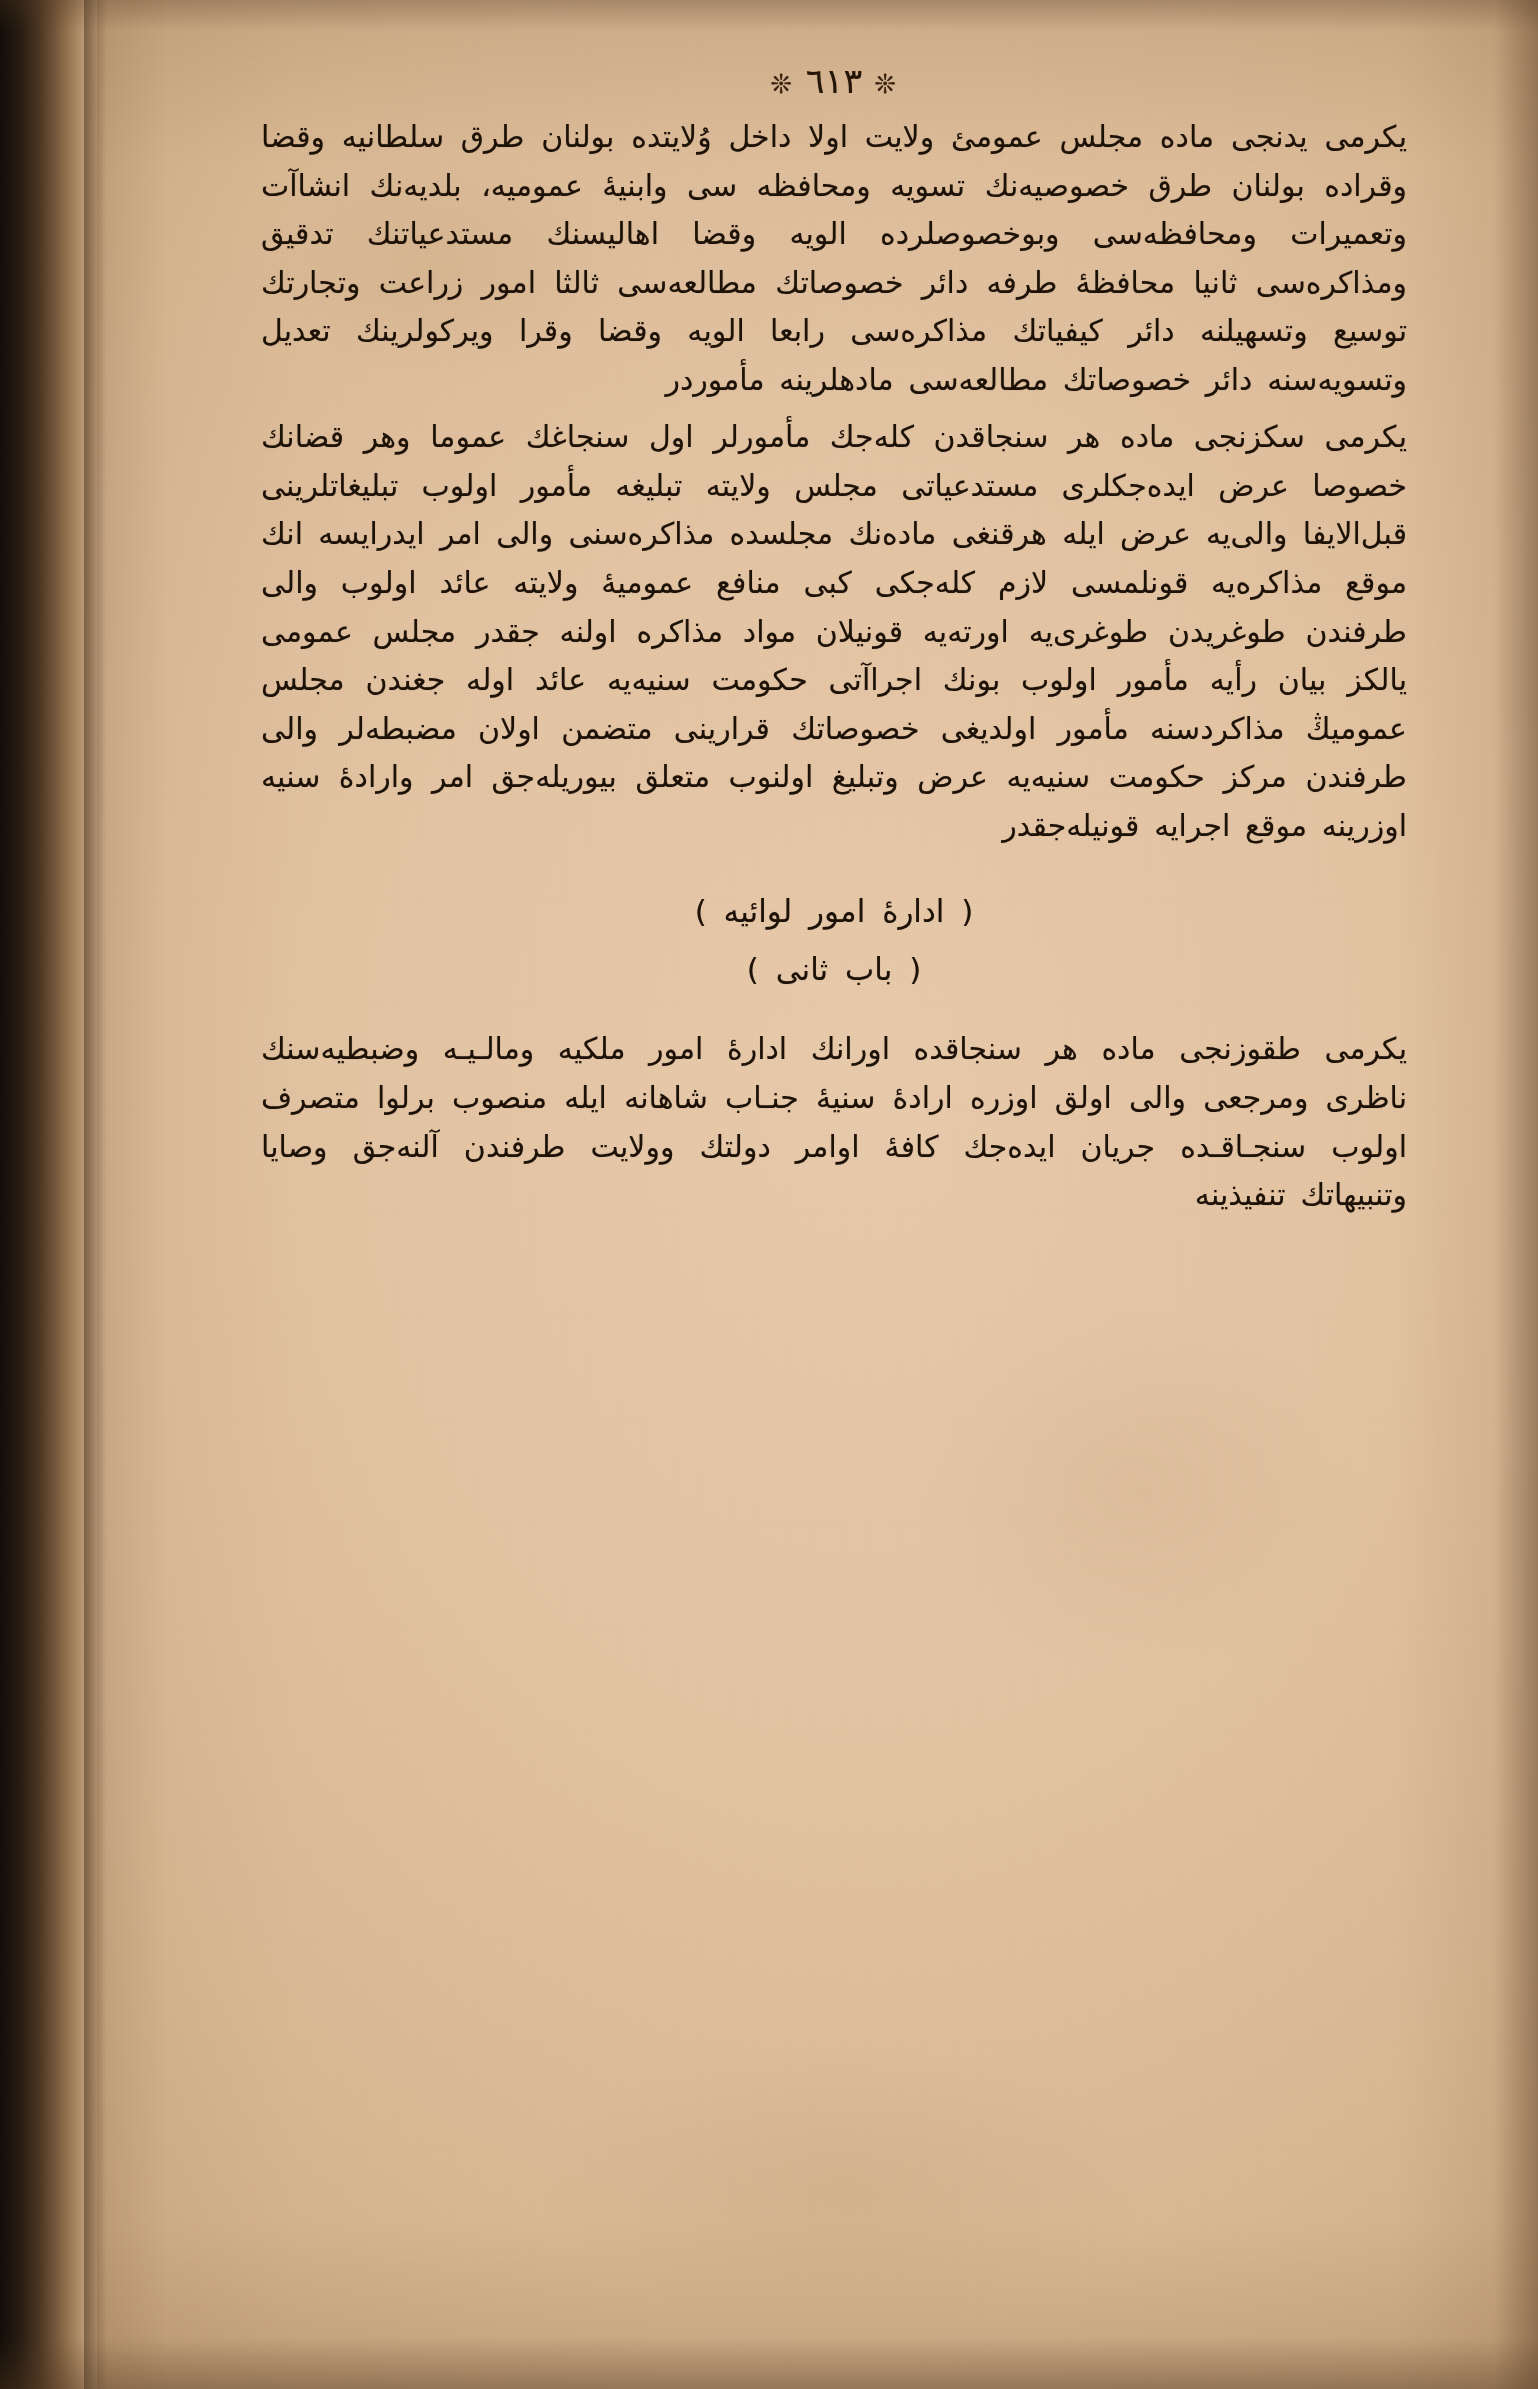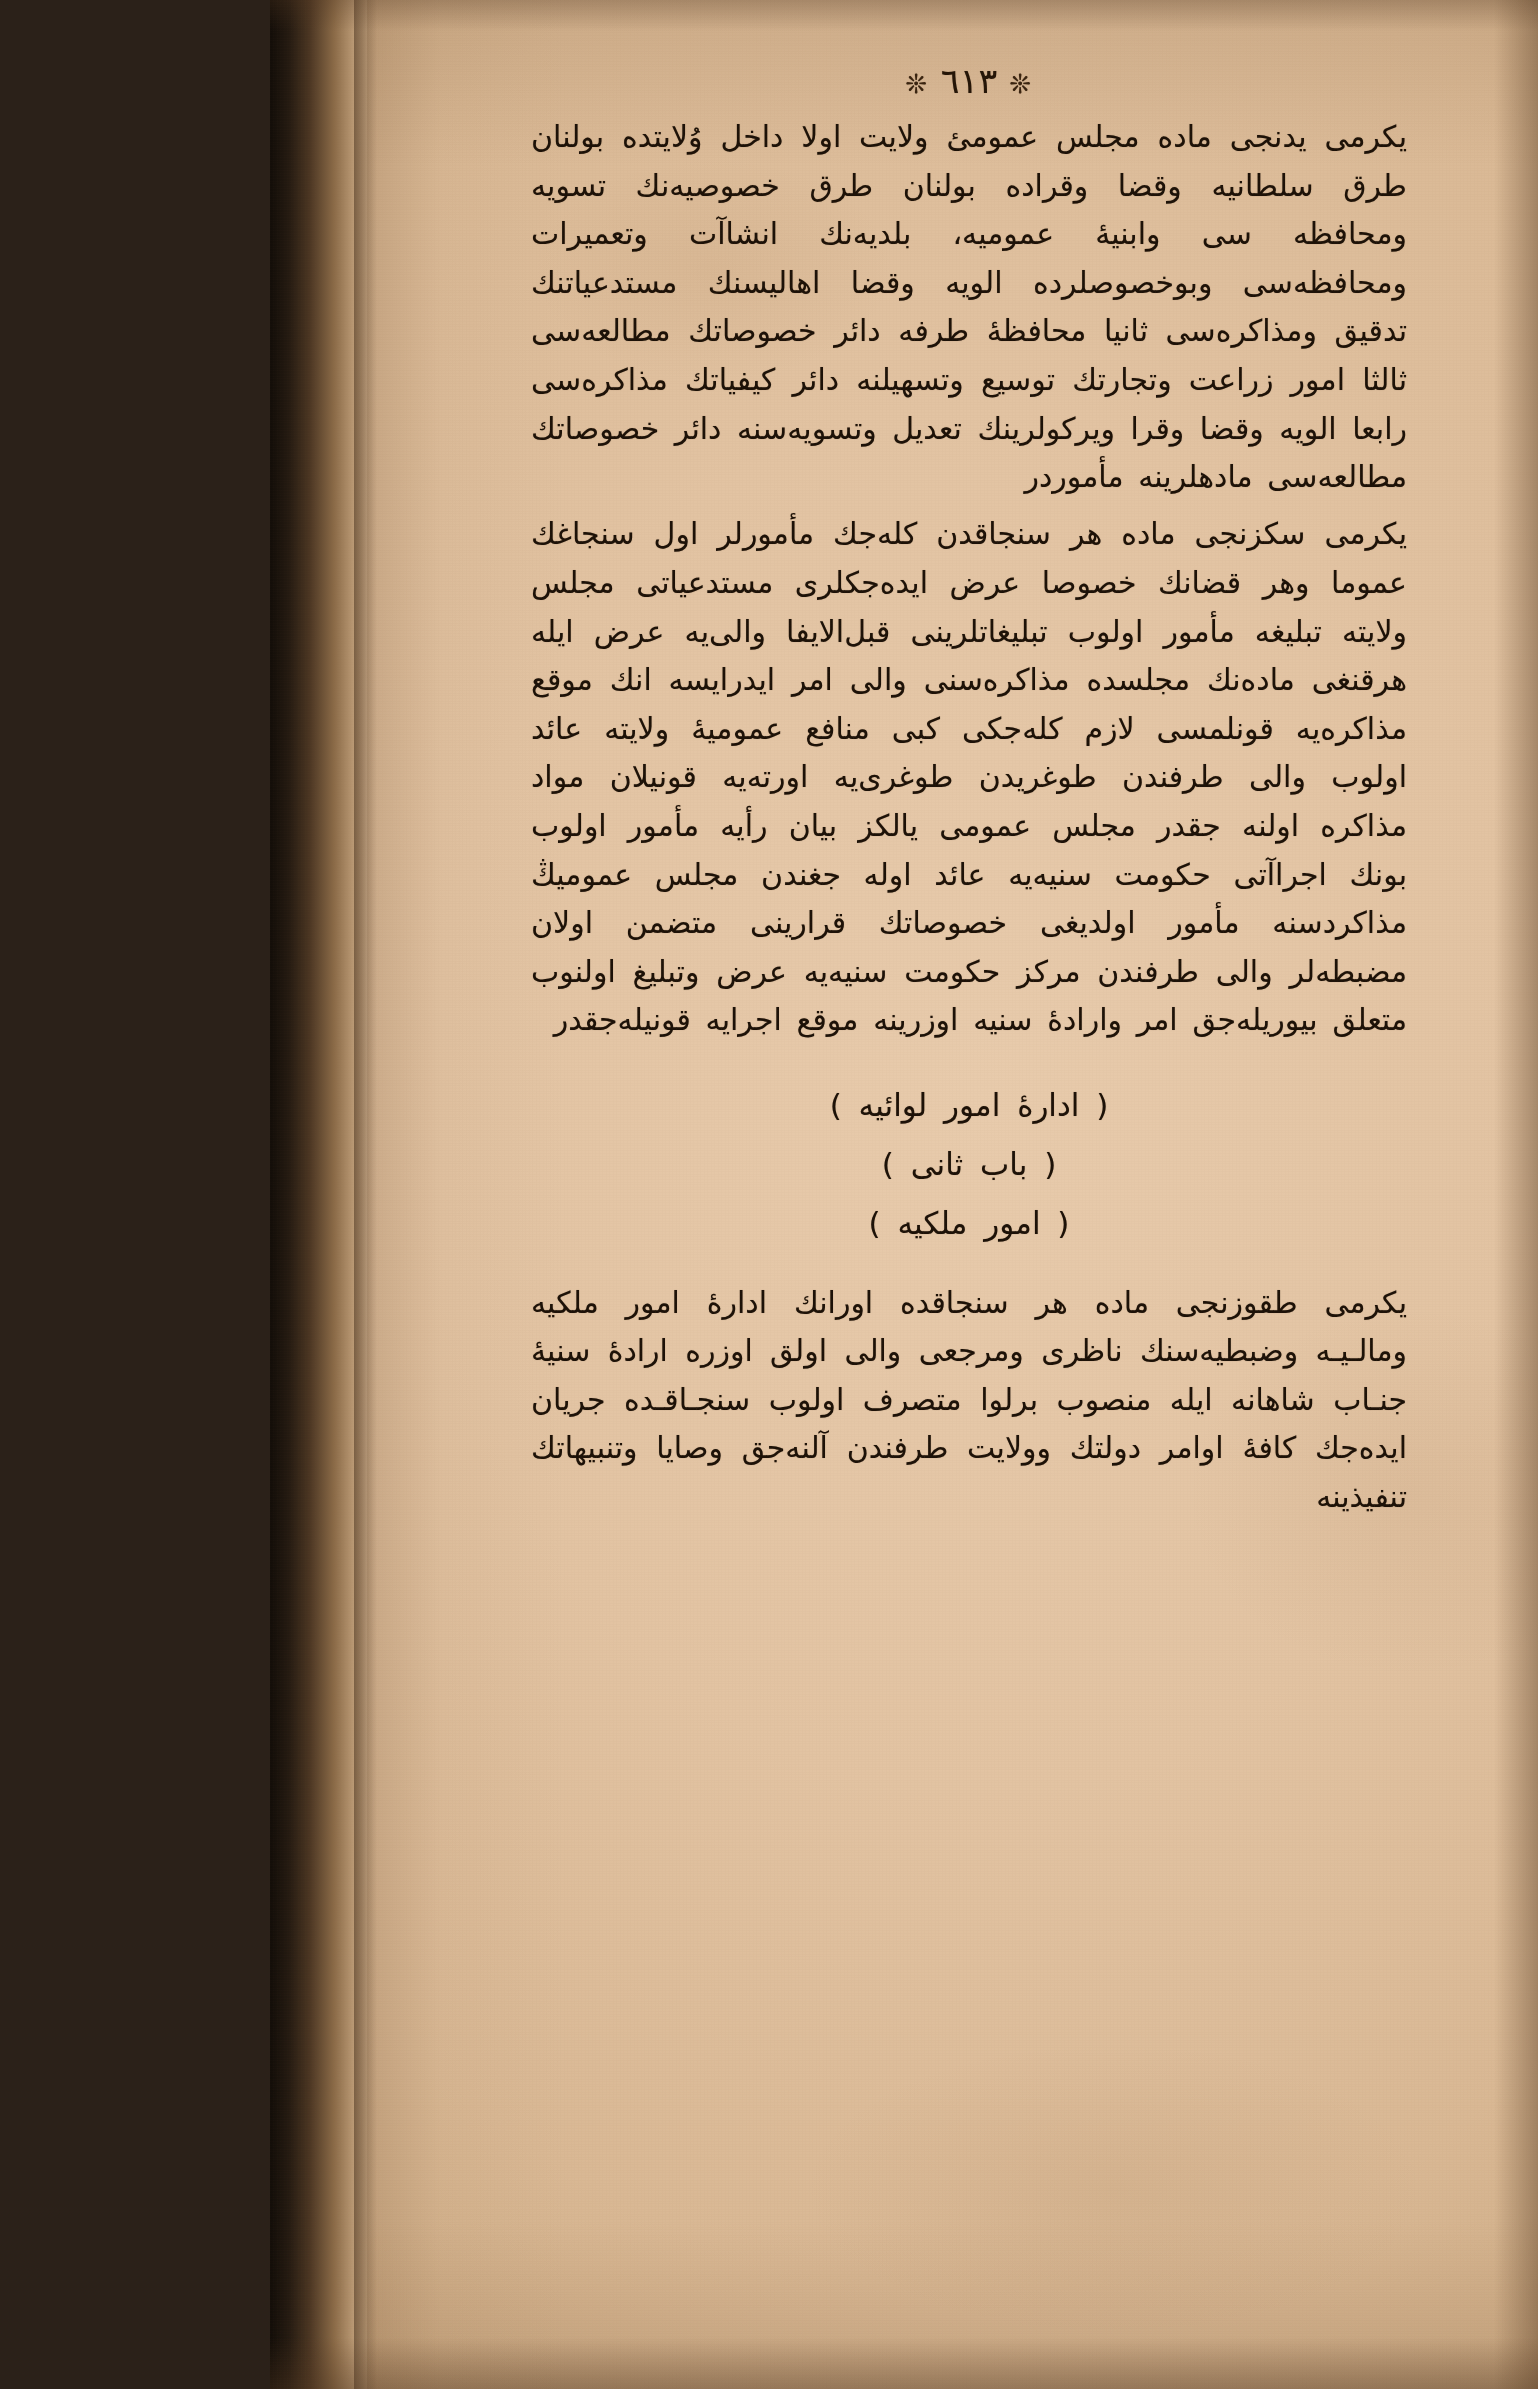--- a/index.html
+++ b/index.html
@@ -11,21 +11,21 @@
   body {
     width: 1538px;
     height: 2389px;
     overflow: hidden;
     font-family: "DejaVu Sans", sans-serif;
   }
 
   
   .scan {
     position: relative;
-    width: 1268px;
+    width: 1538px;
     height: 2389px;
     background:
       radial-gradient(ellipse 1305px 1653px at 56% 46%, #e8cbac 0%, #e2c3a2 42%, #d9b894 72%, #c9a77f 100%);
     overflow: hidden;
   }
 
   
   .gutter {
     position: absolute;
     left: 0; top: 0;
@@ -179,21 +179,20 @@
     </div>
 
 
     <p class="para">يكرمى يدنجى ماده     مجلس عمومئ ولايت اولا داخل وُلايتده بولنان طرق سلطانيه وقضا وقراده بولنان طرق خصوصيه‌نك تسويه ومحافظه سى وابنيهٔ عموميه، بلديه‌نك انشاآت وتعميرات ومحافظه‌سى وبوخصوصلرده الويه وقضا اهاليسنك مستدعياتنك تدقيق ومذاكره‌سى ثانيا محافظهٔ طرفه دائر خصوصاتك مطالعه‌سى   ثالثا امور زراعت وتجارتك توسيع وتسهيلنه دائر كيفياتك مذاكره‌سى   رابعا الويه وقضا وقرا ويركولرينك تعديل وتسويه‌سنه دائر خصوصاتك مطالعه‌سى مادهلرينه مأموردر</p>
 
     <p class="para">يكرمى سكزنجى ماده     هر سنجاقدن كله‌جك مأمورلر اول سنجاغك عموما وهر قضانك خصوصا عرض ايده‌جكلرى مستدعياتى مجلس ولايته تبليغه مأمور اولوب تبليغاتلرينى قبل‌الايفا والى‌يه عرض ايله هرقنغى ماده‌نك مجلسده مذاكره‌سنى والى امر ايدرايسه انك موقع مذاكره‌يه قونلمسى لازم كله‌جكى كبى منافع عموميهٔ ولايته عائد اولوب والى طرفندن طوغريدن طوغرى‌يه اورته‌يه قونيلان مواد مذاكره اولنه جقدر مجلس عمومى يالكز بيان رأيه مأمور اولوب بونك اجراآتى حكومت سنيه‌يه عائد اوله جغندن مجلس عموميڭ مذاكردسنه مأمور اولديغى خصوصاتك قرارينى متضمن اولان مضبطه‌لر والى طرفندن مركز حكومت سنيه‌يه عرض وتبليغ اولنوب متعلق بيوريله‌جق امر وارادهٔ سنيه اوزرينه موقع اجرايه قونيله‌جقدر</p>
 
     <div class="heading-block">
       <p class="centered">( ادارهٔ امور لوائيه )</p>
       <p class="centered">( باب ثانى )</p>
-      <p class="centered">( امور ملكيه )</p>
     </div>
 
     <p class="para">يكرمى طقوزنجى ماده     هر سنجاقده اورانك ادارهٔ امور ملكيه ومالـيـه وضبطيه‌سنك ناظرى ومرجعى والى اولق اوزره ارادهٔ سنيهٔ جنـاب شاهانه ايله منصوب برلوا متصرف اولوب سنجـاقـده جريان ايده‌جك كافهٔ اوامر دولتك وولايت طرفندن آلنه‌جق وصايا وتنبيهاتك تنفيذينه</p>
 
   </div>
 
   <div class="grain"></div>
 </div>
 
 

